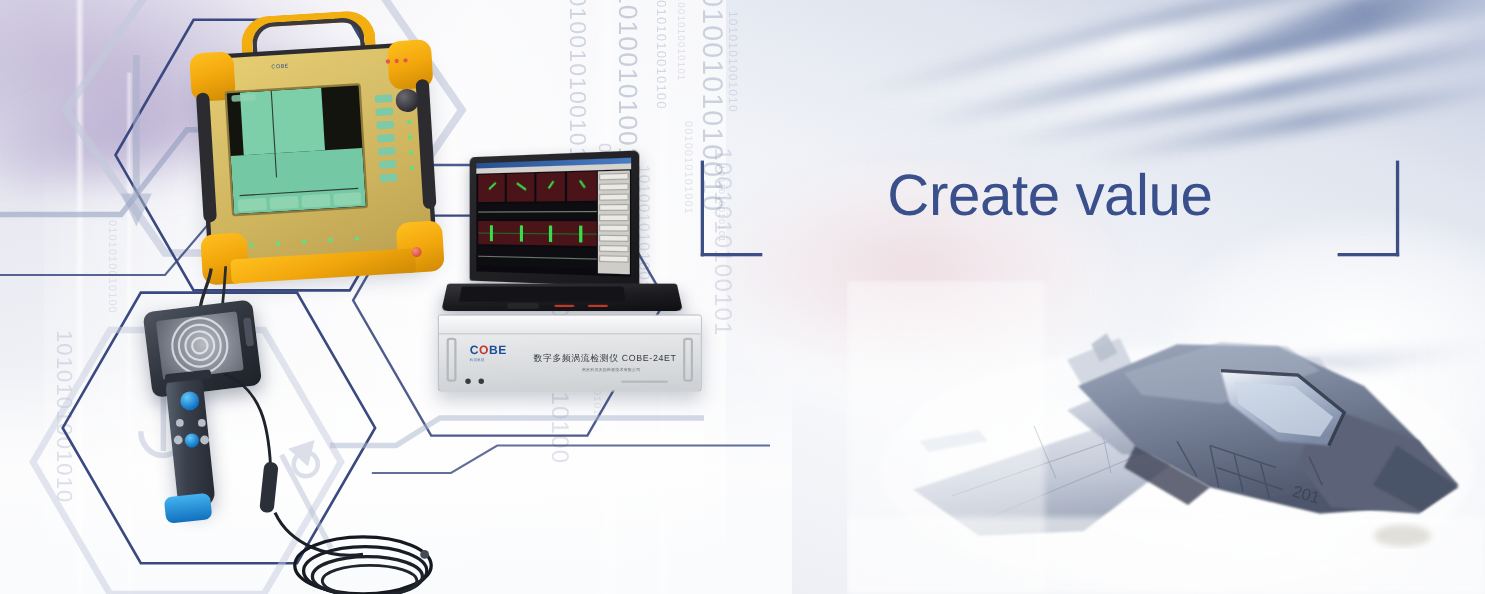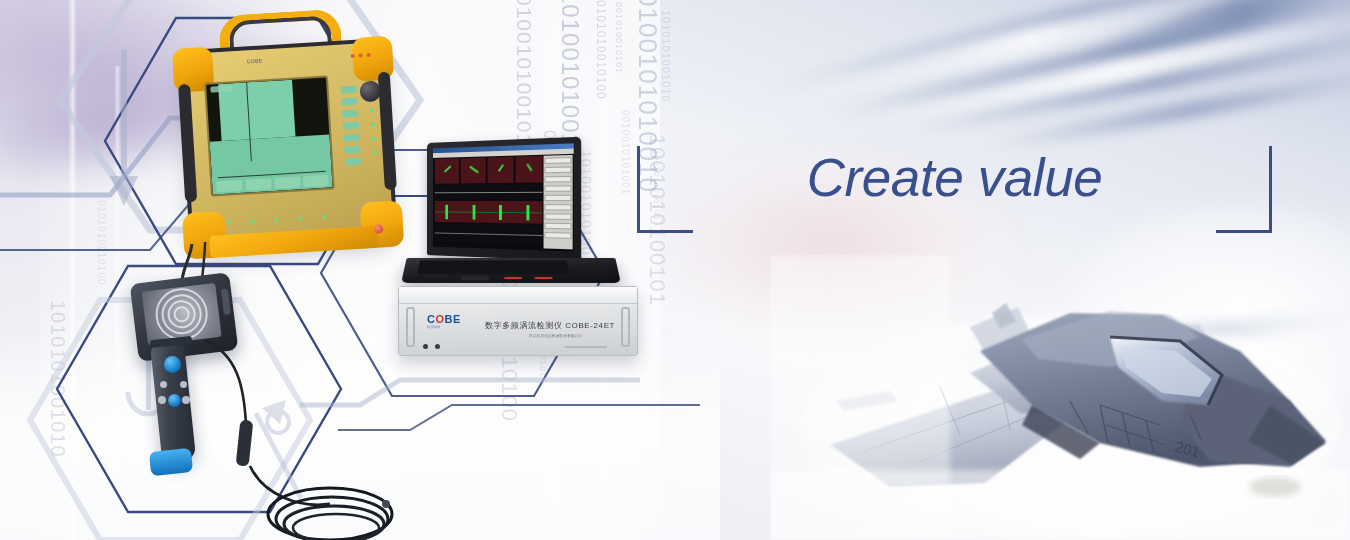--- a/index.html
+++ b/index.html
@@ -233,21 +233,21 @@
   .br-left{left:637px;top:146px;width:1px;height:87px;border:none;background:#3d4d86;width:3px;}
   .br-left-foot{left:637px;top:230px;width:56px;height:3px;background:#3d4d86;border:none;}
   .br-right{left:1269px;top:146px;width:3px;height:87px;background:#3d4d86;border:none;}
   .br-right-foot{left:1216px;top:230px;width:56px;height:3px;background:#3d4d86;border:none;}
 
   .headline{
     position:absolute;left:637px;top:150px;width:635px;
     text-align:center;color:#39508c;
     font-size:53px;line-height:55px;letter-spacing:-.4px;
   }
-  .headline .l2{display:block;font-style:italic;}
+  .headline .l2{display:block;}
 </style>
 </head>
 <body>
 
 <div id="banner">
 
   <div class="bg-layer bg-base"></div>
 
   <div class="sky">
     <div class="sky-mask">

